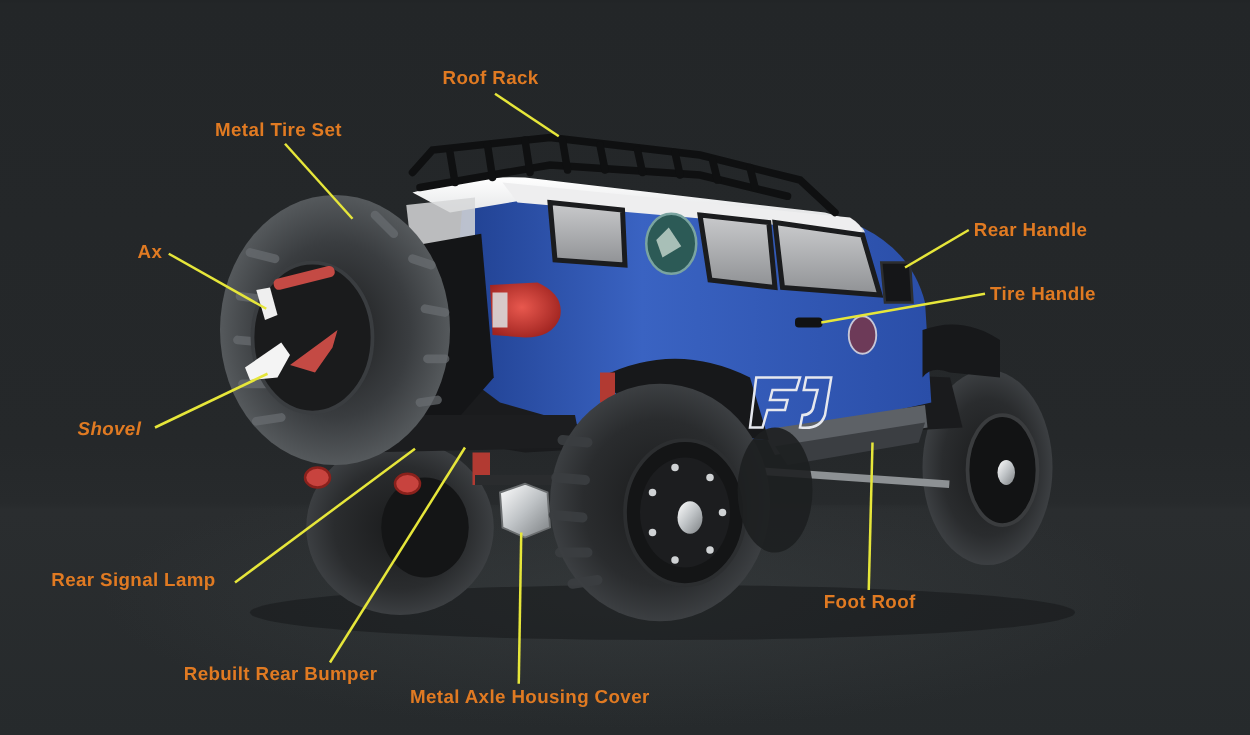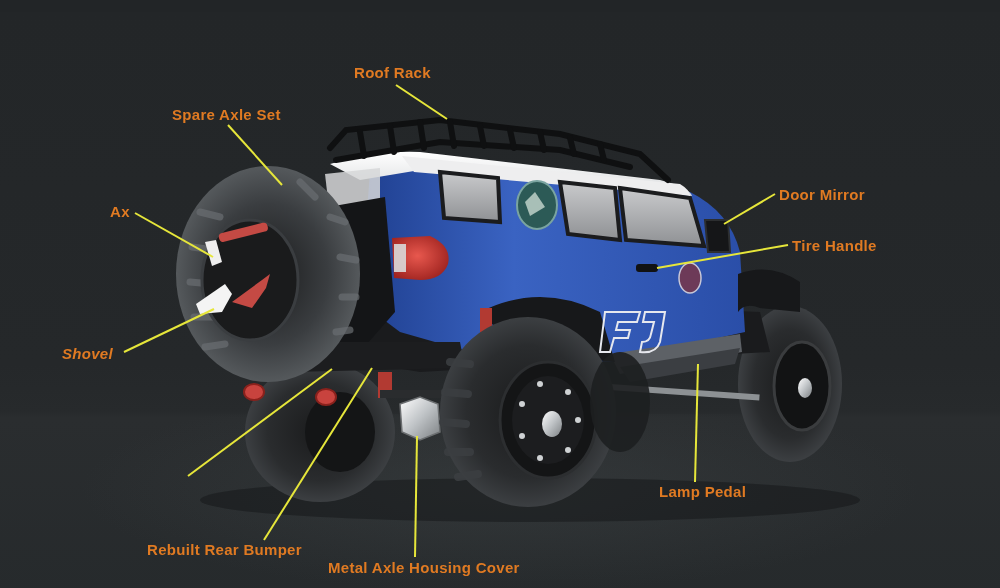--- a/index.html
+++ b/index.html
@@ -2,21 +2,21 @@
 <html><head>
 <meta charset="utf-8">
 <style>
   html, body { margin: 0; padding: 0; }
   body {
     width: 1000px; height: 588px; overflow: hidden;
     background: #222527;
     font-family: "Liberation Sans", "DejaVu Sans", sans-serif;
     position: relative;
   }
-  .stage { position: absolute; left: 0; top: 12px; width: 1000px; height: 500px; }
+  .stage { position: absolute; left: 0; top: 2px; width: 1000px; height: 500px; }
   .backdrop {
     position: absolute; left: 0; top: 0; width: 1000px; height: 588px;
     background: linear-gradient(180deg, #232628 0%, #25282a 60%, #272a2c 68%, #2a2d2f 69%, #262a2c 100%);
   }
   .floor-glow {
     position: absolute; left: 0; top: 402px; width: 1000px; height: 186px;
     background: radial-gradient(ellipse 60% 80% at 50% 40%, rgba(70,76,78,0.35), rgba(0,0,0,0) 70%);
   }
   svg.scene { position: absolute; left: 0; top: 0; }
   .label {
@@ -193,21 +193,22 @@
       <line x1="775" y1="182" x2="724" y2="212"></line>
       <line x1="788" y1="233" x2="657" y2="256"></line>
       <line x1="188" y1="464" x2="332" y2="357"></line>
       <line x1="264" y1="528" x2="372" y2="356"></line>
       <line x1="415" y1="545" x2="417" y2="424"></line>
       <line x1="695" y1="470" x2="698" y2="352"></line>
     </g>
   </svg>
 
   <div class="label" style="left:354px; top:52px;">Roof Rack</div>
-  <div class="label" style="left:172px; top:94px;">Spare Axle Set</div>
+  <div class="label" style="left:172px; top:94px;">Metal Tire Set</div>
   <div class="label" style="left:110px; top:191px;text-align:right;">Ax</div>
   <div class="label" style="left:62px;  top:333px;font-style:italic;">Shovel</div>
-  <div class="label" style="left:779px; top:174px;">Door Mirror</div>
+  <div class="label" style="left:779px; top:174px;">Rear Handle</div>
   <div class="label" style="left:792px; top:225px;">Tire Handle</div>
-  <div class="label" style="left:659px; top:471px;">Lamp Pedal</div>
+  <div class="label" style="left:41px;  top:454px;">Rear Signal Lamp</div>
+  <div class="label" style="left:659px; top:471px;">Foot Roof</div>
   <div class="label" style="left:328px; top:547px;">Metal Axle Housing Cover</div>
   <div class="label" style="left:147px; top:529px;">Rebuilt Rear Bumper</div>
 </div>
 
 </body></html>

